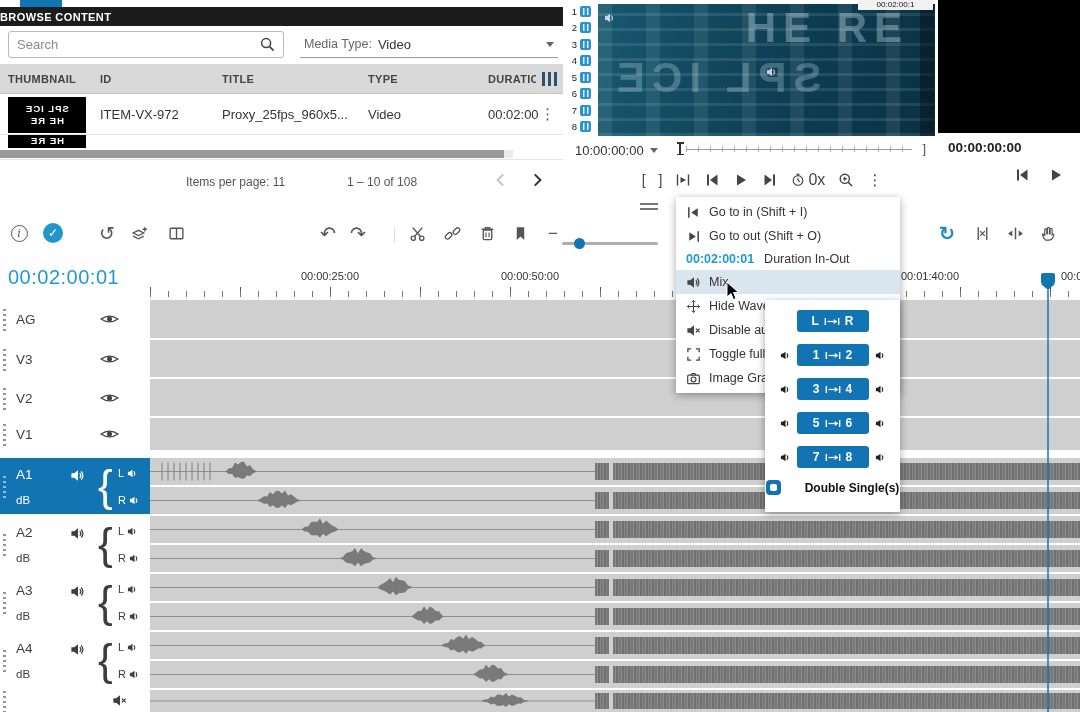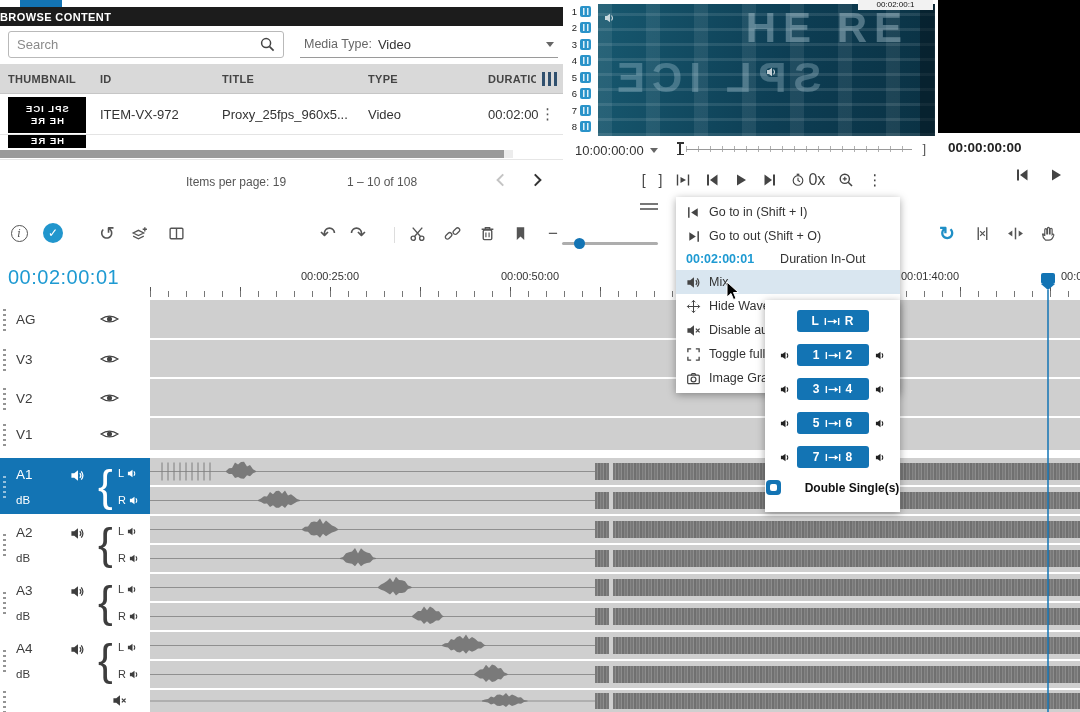--- a/index.html
+++ b/index.html
@@ -102,21 +102,21 @@
   .wf{position:absolute;left:0;top:0}
   .dense{position:absolute;left:445px;right:0;top:5px;bottom:5px;background:linear-gradient(#cfcfcf,#cfcfcf) 14px 0/4px 100% no-repeat,repeating-linear-gradient(90deg,#787878 0 2px,#8d8d8d 2px 3px,#707070 3px 5px,#858585 5px 6px)}
 
   
   .cmenu{background:#fff;box-shadow:0 2px 8px rgba(0,0,0,.35);padding:3px 0;z-index:30;font-size:12.5px;color:#333}
   .mi{height:24px;display:flex;align-items:center;gap:8px;padding:0 10px;white-space:nowrap;overflow:hidden}
   .mi svg{width:15px;height:15px;color:#444;flex:none}
   .mi.hl{background:#d9e6f0}
   .info-row{height:22px}
   .mtc{color:#1e9ad2;font-weight:bold}
-  .mdur{margin-left:18px}
+  .mdur{margin-left:2px}
   .smenu{background:#fff;box-shadow:0 2px 8px rgba(0,0,0,.35);z-index:35;display:flex;flex-direction:column;align-items:center;padding-top:10px;gap:12px}
   .route{width:72px;height:22px;border:none;border-radius:3px;background:#1374b4;color:#fff;font-weight:bold;font-size:12px;display:flex;align-items:center;justify-content:center;gap:5px;font-family:inherit}
   .rar{width:16px;height:9px}
   .srow{display:flex;align-items:center;gap:6px}
   .fl{width:11px;height:11px;color:#222}
   .dbl-row{gap:24px}
   .dbl-ic{width:15px;height:15px;border-radius:4px;background:#1374b4;position:relative}
   .dbl-ic::after{content:"";position:absolute;left:4px;top:4px;width:7px;height:7px;border-radius:2px;background:#fff}
   .dbl-lb{font-weight:bold;font-size:12px;color:#111}
   .cursor{z-index:50}
@@ -288,21 +288,21 @@
 
   <div class="abs thumb2" style="left:8px;top:128px;width:78px;height:13px">
     <div class="mirror">HE RE</div>
   </div>
 
   <div class="abs hscroll" style="left:0;top:143px;width:513px;height:8px">
     <div class="hthumb" style="left:0;width:504px"></div>
   </div>
 
   <div class="abs pag" style="left:0;top:152px;width:563px;height:42px">
-    <span style="left:186px">Items per page: 19</span>
+    <span style="left:186px">Items per page: 11</span>
     <span style="left:347px">1 – 10 of 108</span>
     <svg class="pchev" style="left:492px">
         <use href="#sym-chevl"></use>
       </svg>
     <svg class="pchev next" style="left:528px">
         <use href="#sym-chevr"></use>
       </svg>
   </div>
 </div>
 

